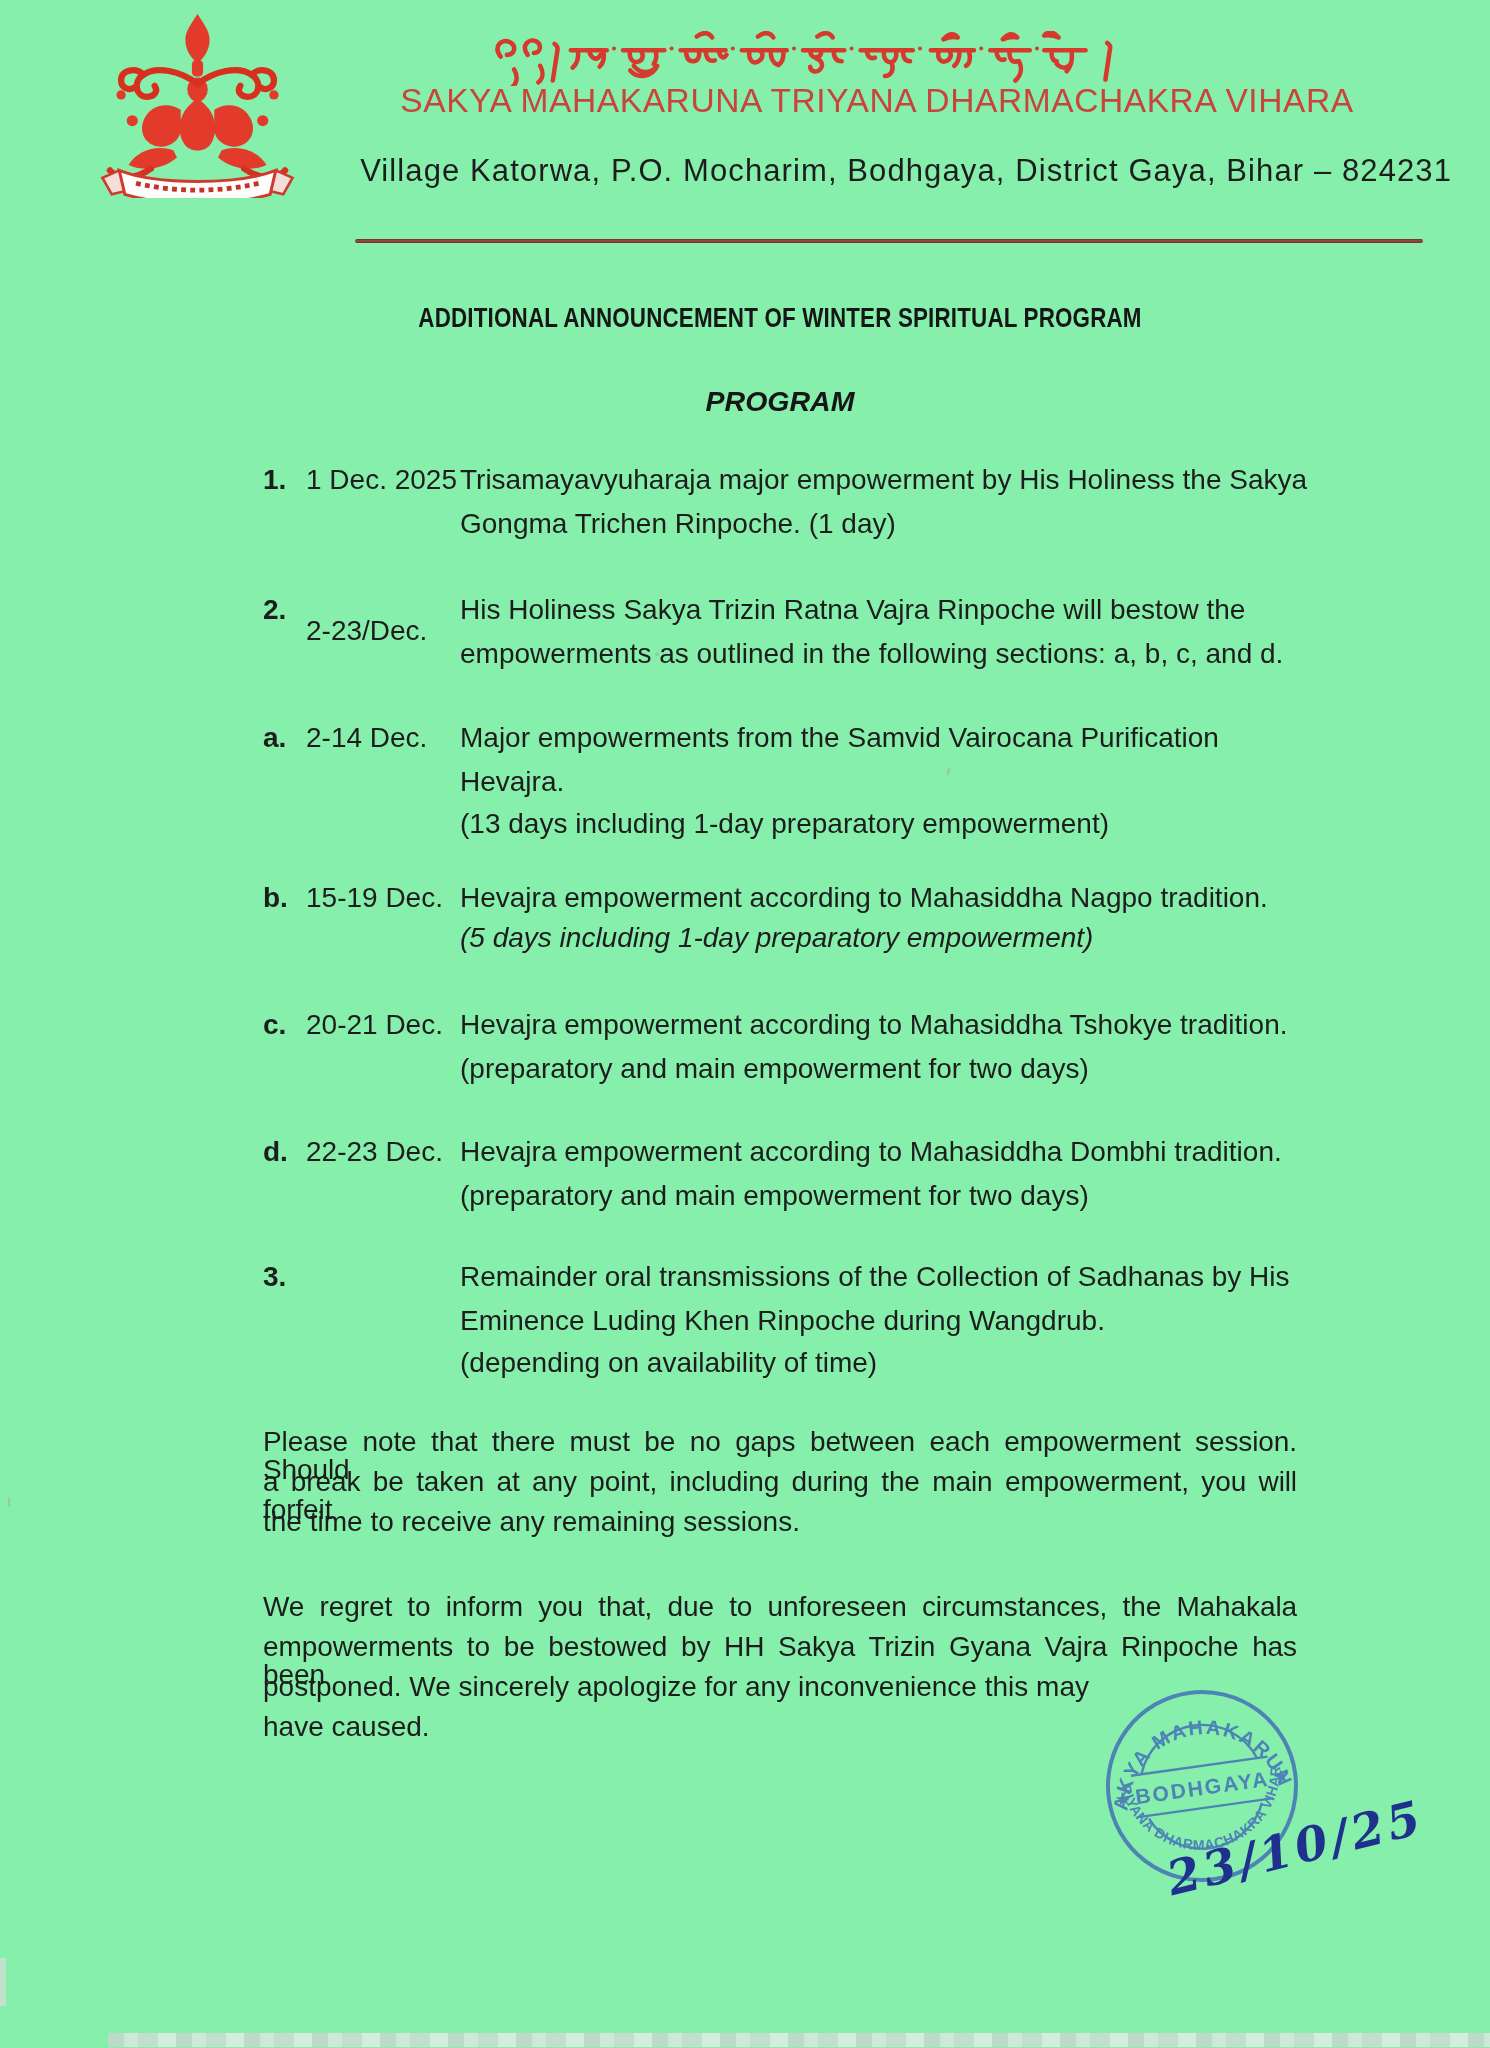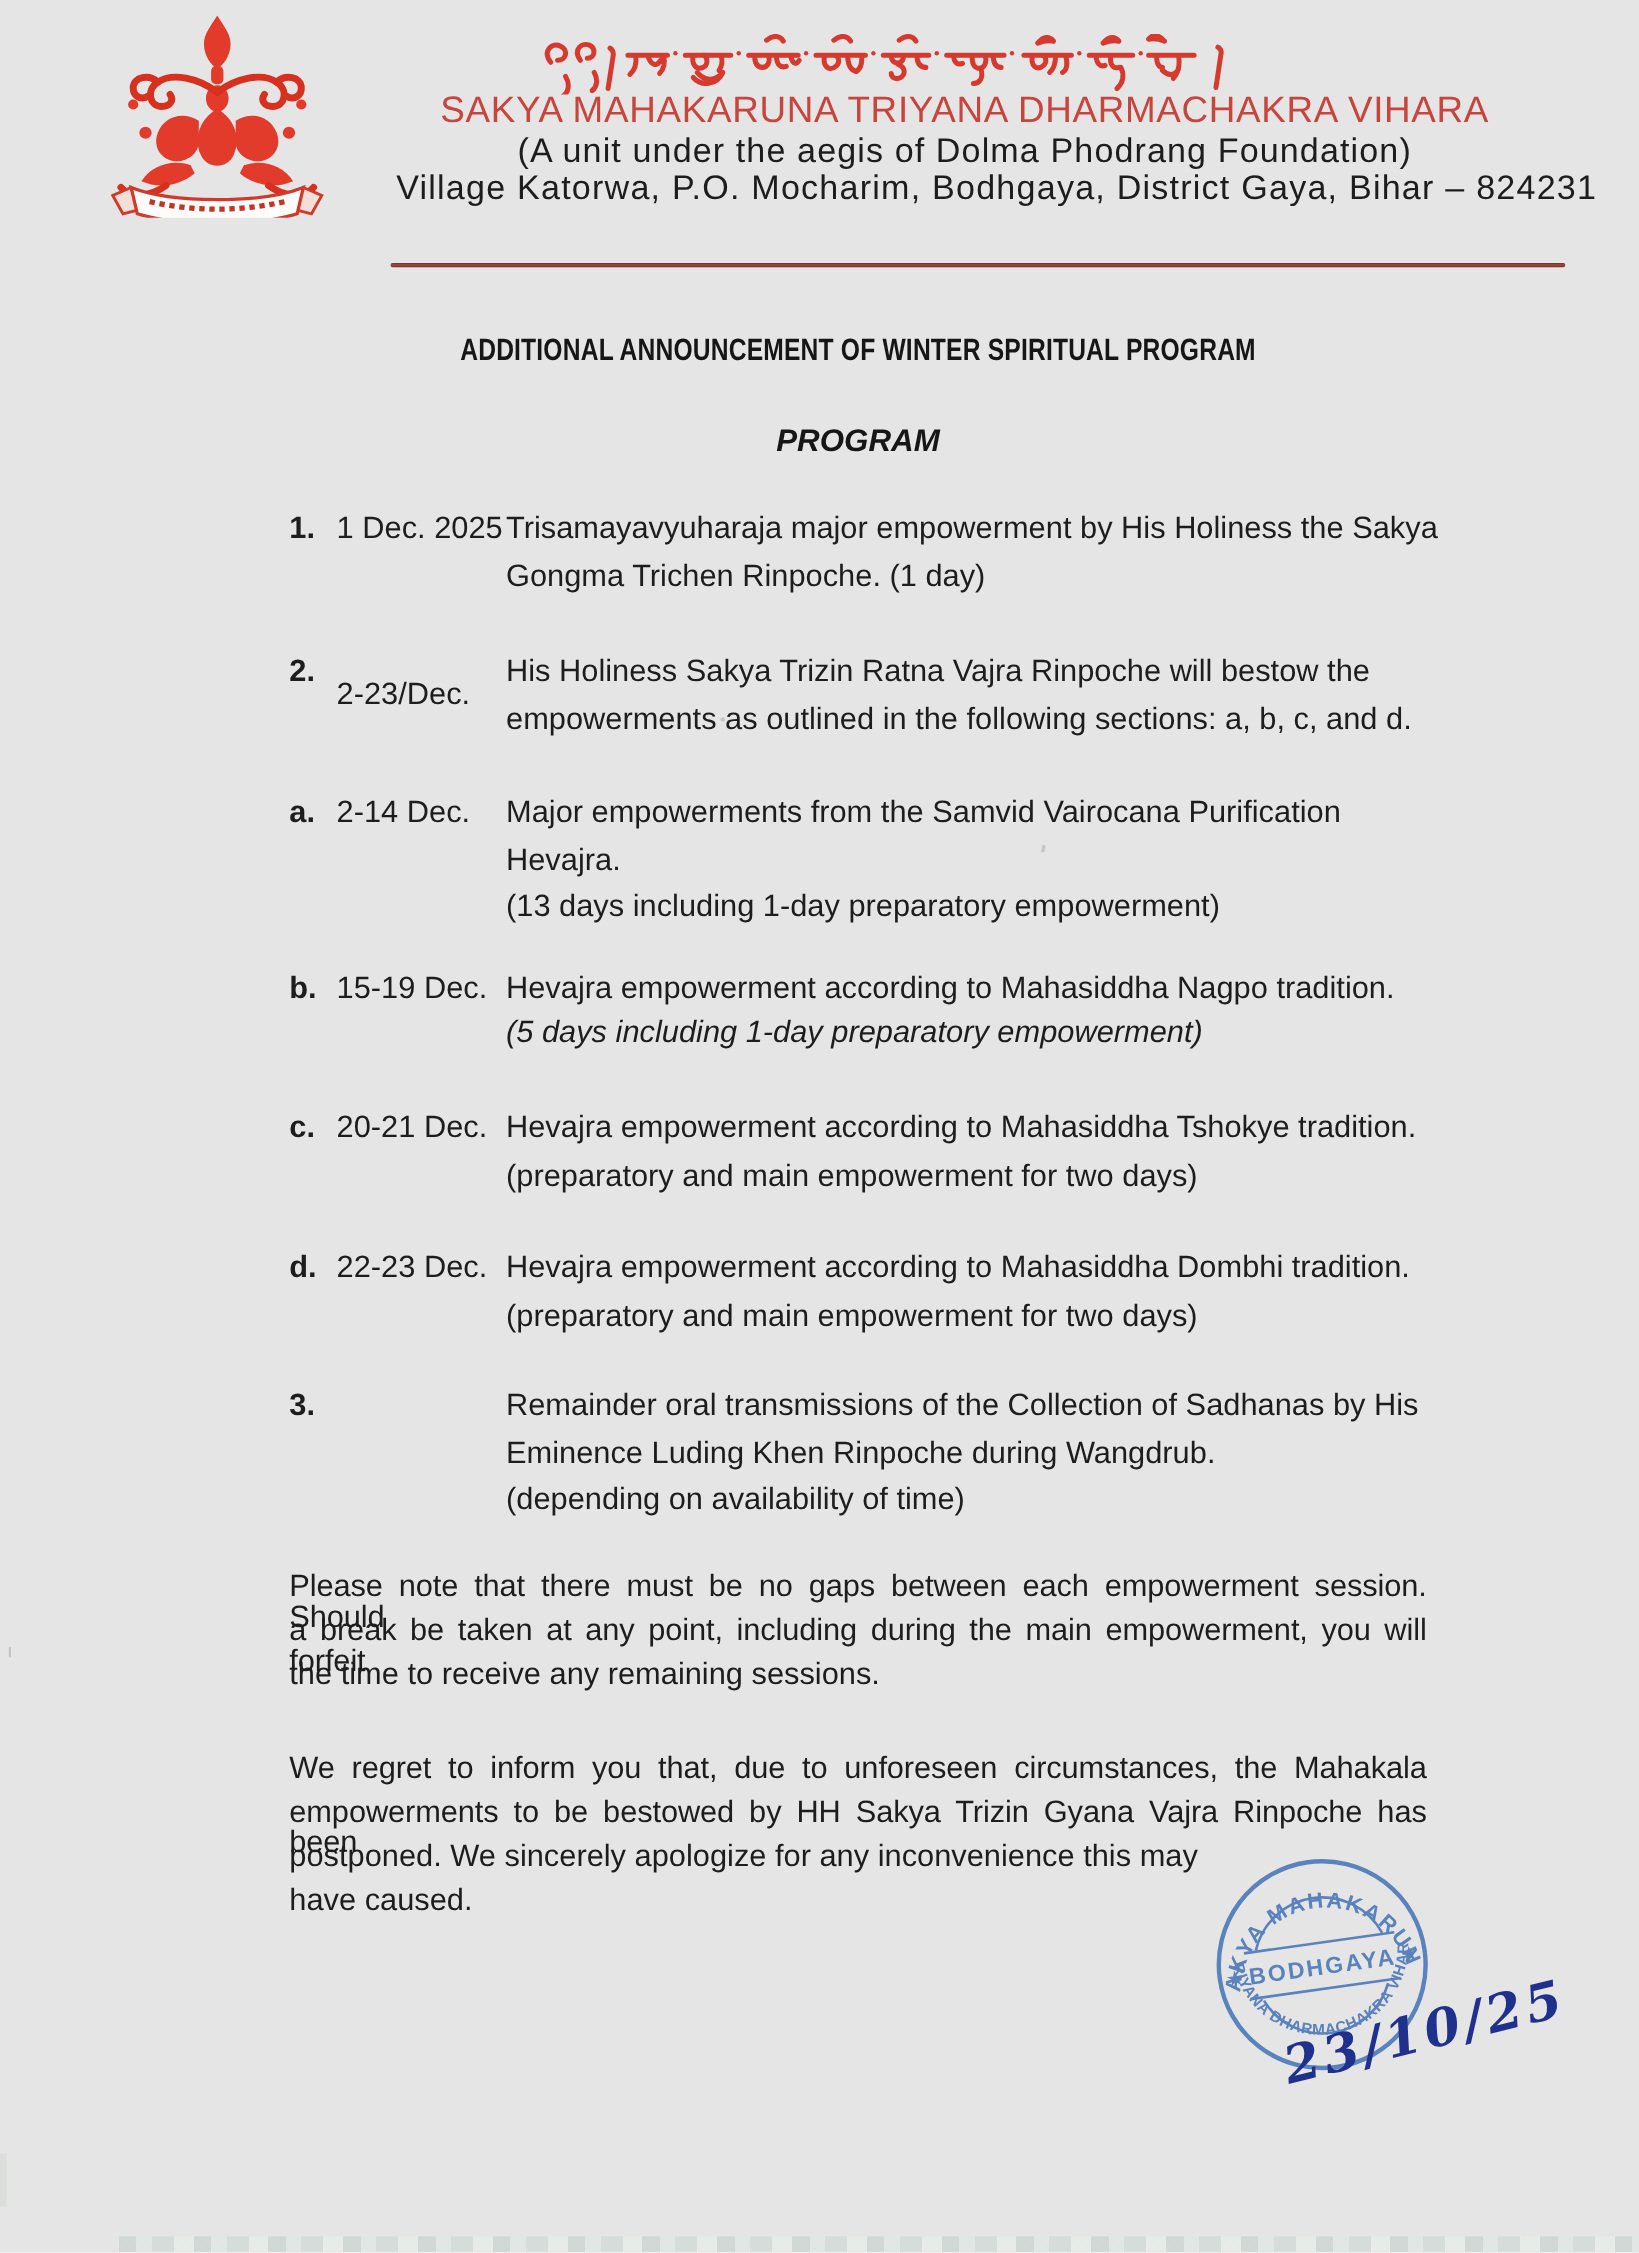--- a/index.html
+++ b/index.html
@@ -1,16 +1,16 @@
 <!DOCTYPE html>
 <html><head>
 <meta charset="utf-8">
 <style>
   html,body{margin:0;padding:0;background:#ffffff;}
-  .page{position:relative;width:1490px;height:2048px;background:#e5e5e5;overflow:hidden;
+  .page{position:relative;width:1490px;height:2048px;background:#86efac;overflow:hidden;
         font-family:"Liberation Sans",sans-serif;color:#1c1c1c;}
   .abs{position:absolute;}
   .line{position:absolute;white-space:nowrap;font-size:28px;line-height:1;color:#1d1d1d;}
   .jline{position:absolute;left:263px;width:1034px;font-size:28px;line-height:1;color:#1d1d1d;
          text-align:justify;text-align-last:justify;letter-spacing:-0.1px;}
   .marker{font-weight:700;}
   .org-name{position:absolute;left:302px;top:84px;width:1150px;text-align:center;
             font-size:33.5px;letter-spacing:0.6px;color:#c7453c;line-height:1;}
   .org-sub{position:absolute;left:302px;top:121px;width:1150px;text-align:center;
            font-size:31px;letter-spacing:1px;color:#1d1d1d;line-height:1;}
@@ -90,21 +90,20 @@
           <circle cx="272" cy="19" r="2.2"></circle>
         <circle cx="340" cy="19" r="2.2"></circle>
           <circle cx="404" cy="19" r="2.2"></circle>
           <circle cx="480" cy="19" r="2.2"></circle>
         <circle cx="548" cy="19" r="2.2"></circle>
           <circle cx="610" cy="19" r="2.2"></circle>
       </g>
     </svg>
 
     <div class="org-name">SAKYA MAHAKARUNA TRIYANA DHARMACHAKRA VIHARA</div>
-    <div class="org-sub">(A unit under the aegis of Dolma Phodrang Foundation)</div>
     <div class="org-addr">Village Katorwa, P.O. Mocharim, Bodhgaya, District Gaya, Bihar – 824231</div>
     <div class="rule"></div>
   </div>
 
   <div class="doc-title">ADDITIONAL ANNOUNCEMENT OF WINTER SPIRITUAL PROGRAM</div>
   <div class="prog-head">PROGRAM</div>
 
   <div>
 
     <div>

